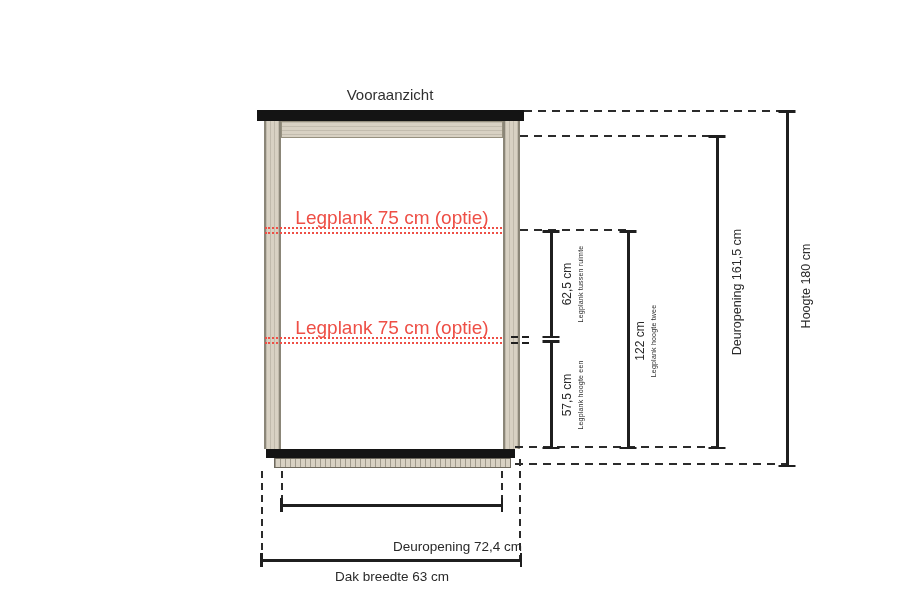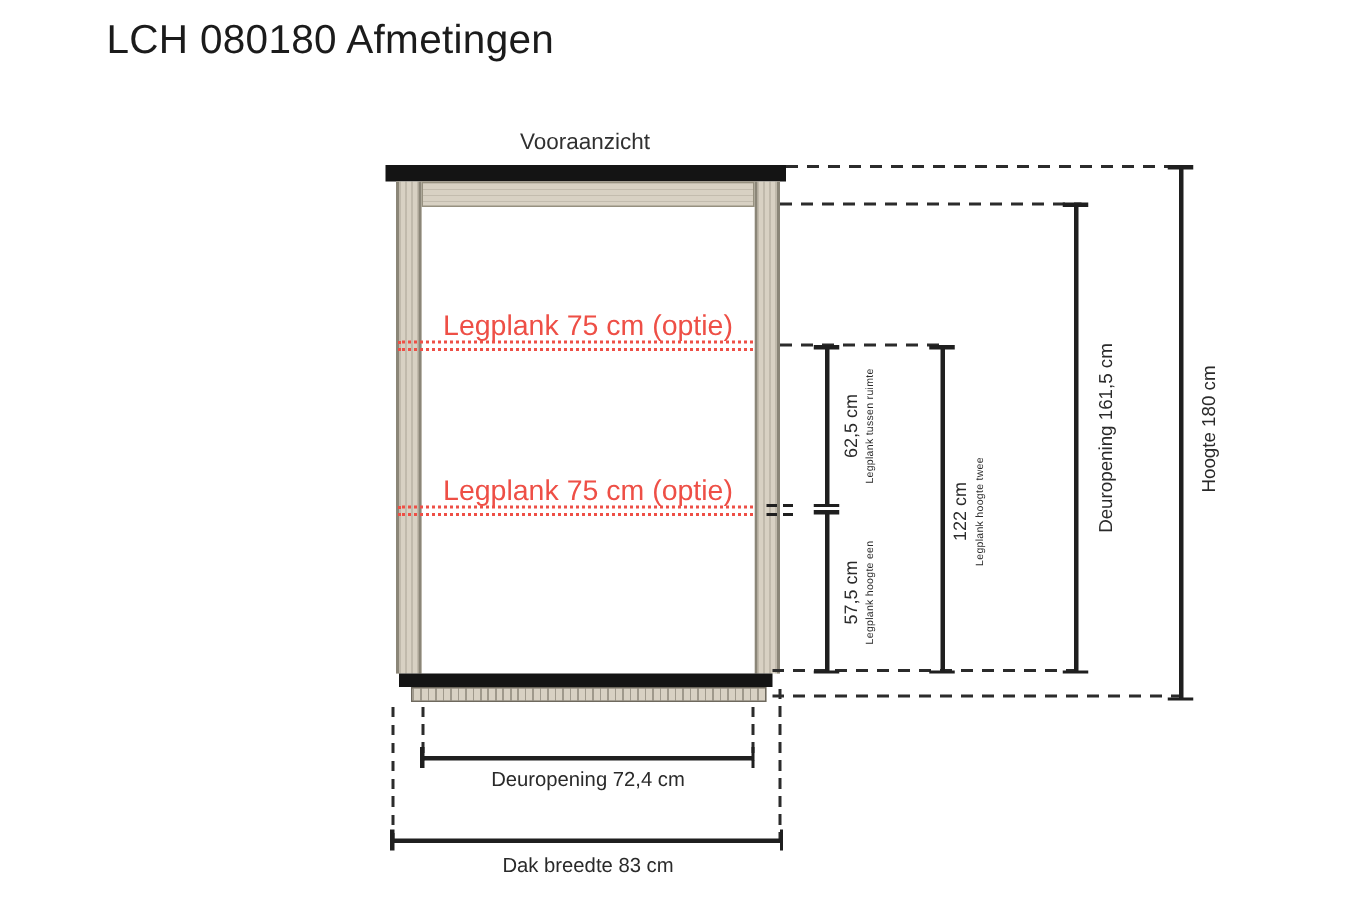--- a/index.html
+++ b/index.html
@@ -84,29 +84,28 @@
   .vlabel .cap{display:block;font-size:7px;line-height:8px;margin-top:3px;letter-spacing:.2px;}
   .vlabel-single{font-size:12.5px;}
   .pos-tussen{left:573px;top:284px;}
   .pos-een{left:573px;top:395px;}
   .pos-twee{left:646px;top:341px;}
   .pos-deur{left:737px;top:292px;}
   .pos-hoogte{left:806px;top:286px;}
 
   
   .hlabel{width:260px;text-align:center;font-size:13.5px;color:#2a2a2a;}
-  .lbl-deur-h{left:262px;top:512px;}
+  .lbl-deur-h{left:262px;top:539px;text-align:right;}
   .lbl-dak{left:262px;top:569px;}
 </style>
 </head>
 <body>
 
 <div class="canvas">
 
-  <div class="abs page-title">LCH 080180 Afmetingen</div>
   <div class="abs view-label">Vooraanzicht</div>
 
   <div class="abs roof-bar"></div>
   <div class="abs post post-left"></div>
   <div class="abs post post-right"></div>
   <div class="abs top-beam"></div>
   <div class="abs interior"></div>
   <div class="abs bottom-bar"></div>
   <div class="abs base-plank"></div>
 
@@ -144,15 +143,15 @@
   <div class="abs vlabel pos-twee">
     <span class="val">122 cm</span>
     <span class="cap">Legplank hoogte twee</span>
   </div>
   <div class="abs vlabel vlabel-single pos-deur">Deuropening 161,5 cm</div>
   <div class="abs vlabel vlabel-single pos-hoogte">Hoogte 180 cm</div>
 
   <div class="abs hdim hdim-deur"></div>
   <div class="abs hlabel lbl-deur-h">Deuropening 72,4 cm</div>
   <div class="abs hdim hdim-dak"></div>
-  <div class="abs hlabel lbl-dak">Dak breedte 83 cm</div>
+  <div class="abs hlabel lbl-dak">Dak breedte 63 cm</div>
 
 </div>
 
 </body></html>

